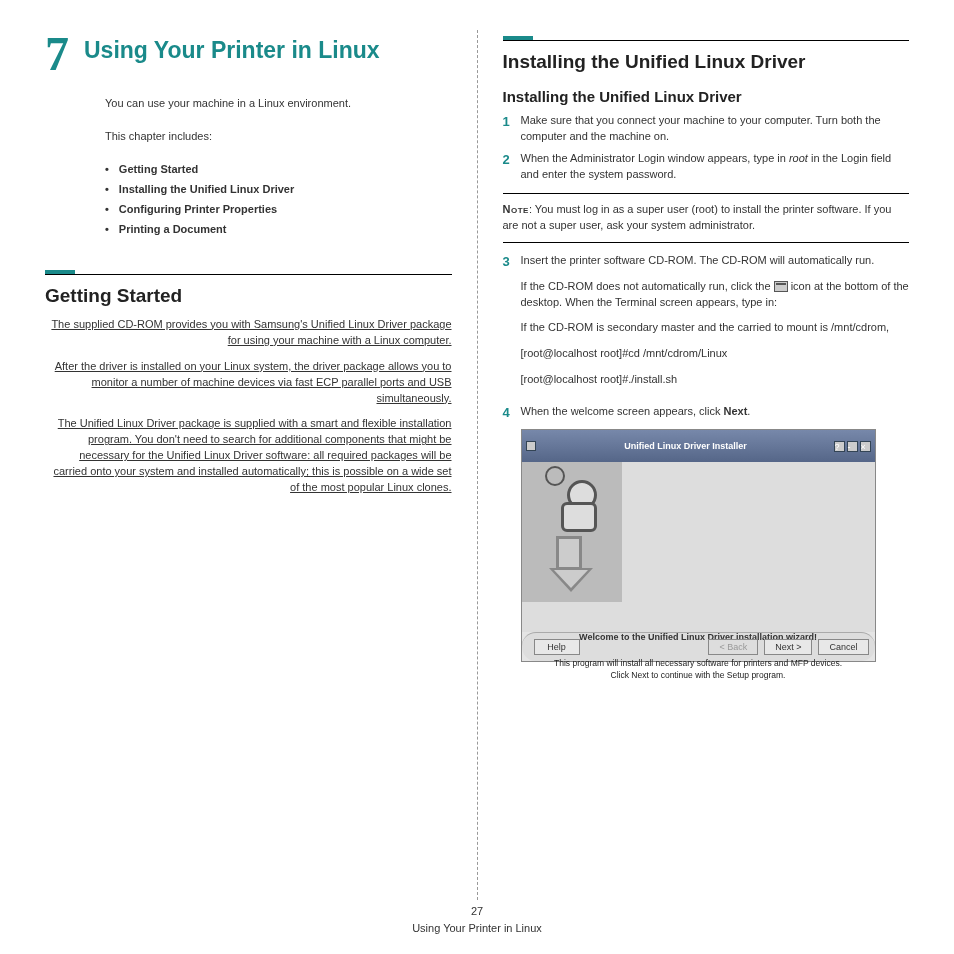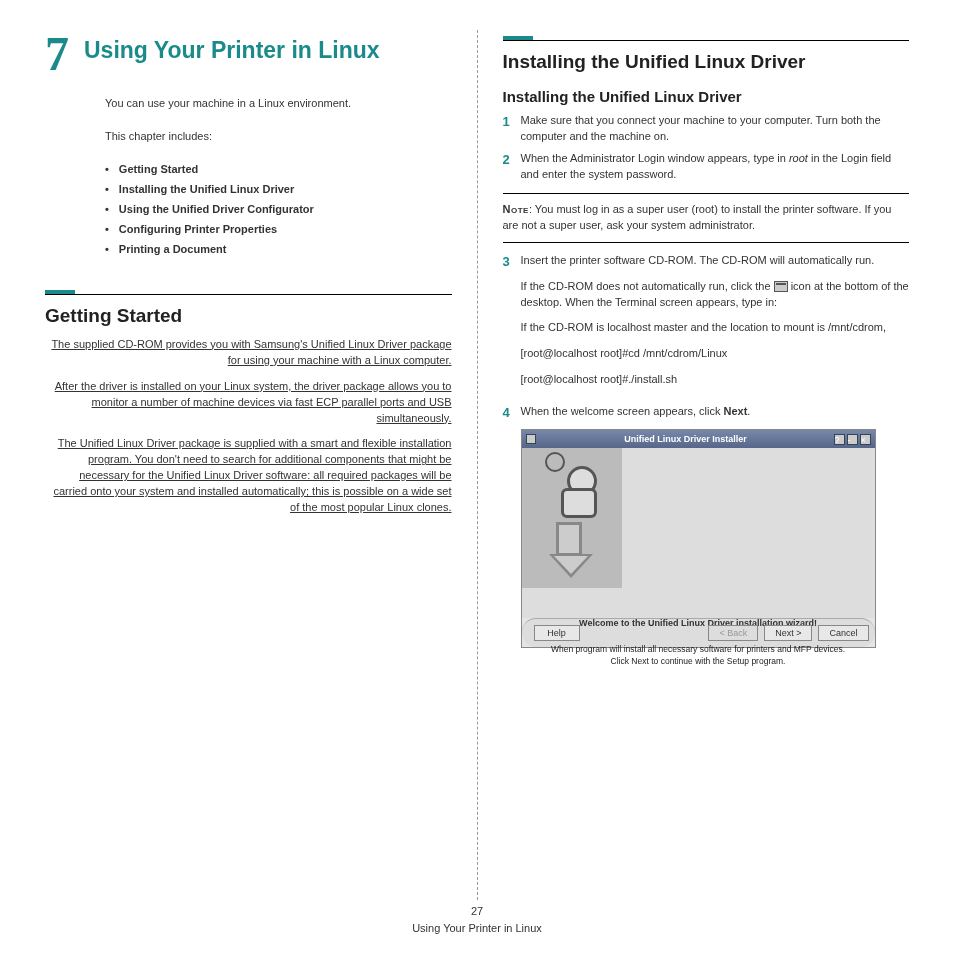--- a/index.html
+++ b/index.html
@@ -87,21 +87,21 @@
   .terminal-icon::after {
     content: ""; position: absolute; top:1px; left:1px; right:1px; height:2px; background:#555;
   }
   
   .screenshot {
     border: 1px solid #888; margin-left: 18px; margin-top: 6px;
     width: 355px; background: #e5e5e5;
   }
   .ss-titlebar {
     display:flex; align-items:center; background:linear-gradient(#78a,#568);
-    color:#fff; font-size:9px; height:18px; padding:0 4px;
+    color:#fff; font-size:9px; height:32px; padding:0 4px;
   }
   .ss-titlebar .ss-ticon { width:10px;height:10px;background:#ccc;border:1px solid #345;margin-right:4px; }
   .ss-titlebar .ss-ttitle { flex:1; text-align:center; font-weight:bold; color:#fff; }
   .ss-titlebar .ss-wbtn { width:11px;height:11px;background:#ccc;border:1px solid #345;margin-left:2px; }
   .ss-body { display:flex; background:#ddd; height:170px;flex-direction:column; }
   .ss-left {
     width:100px; background:#bbb; display:flex; align-items:center; justify-content:center;
     position: relative;
   }
   .ss-figure { position:relative; width:70px; height:140px; filter: grayscale(1); }
@@ -142,21 +142,20 @@
   <div class="column left-col">
     <div class="chapter-header">
       <div class="chapter-num">7</div>
       <div class="chapter-title">Using Your Printer in Linux</div>
     </div>
     <p class="intro-text">You can use your machine in a Linux environment.</p>
     <p class="intro-text">This chapter includes:</p>
     <ul class="bullet-list">
       <li><span>Getting Started</span></li>
       <li><span>Installing the Unified Linux Driver</span></li>
-      <li><span>Using the Unified Driver Configurator</span></li>
       <li><span>Configuring Printer Properties</span></li>
       <li><span>Printing a Document</span></li>
     </ul>
 
     <div class="section-rule">
         <div class="tick"></div>
       </div>
     <h2 class="section-title">Getting Started</h2>
     <p class="body-text">The supplied CD-ROM provides you with Samsung's Unified Linux Driver package for using your machine with a Linux computer.</p>
     <p class="body-text">After the driver is installed on your Linux system, the driver package allows you to monitor a number of machine devices via fast ECP parallel ports and USB simultaneously.</p>
@@ -190,21 +189,21 @@
     </div>
 
     <ol class="steps">
       <li>
         <span class="step-num">3</span>
         <span class="step-body">
           <span>Insert the printer software CD-ROM. The CD-ROM will automatically run.</span>
           <div class="indent-block" style="margin-left:0; margin-top:10px;">
             <span>If the CD-ROM does not automatically run, click the </span><span class="terminal-icon"></span><span> icon at the bottom of the desktop. When the Terminal screen appears, type in:</span>
           </div>
-          <div class="indent-block" style="margin-left:0;">If the CD-ROM is localhost master and the location to mount is /mnt/cdrom,</div>
+          <div class="indent-block" style="margin-left:0;">If the CD-ROM is secondary master and the carried to mount is /mnt/cdrom,</div>
           <div class="indent-block" style="margin-left:0;">[root@localhost root]#cd /mnt/cdrom/Linux</div>
           <div class="indent-block" style="margin-left:0;">[root@localhost root]#./install.sh</div>
         </span>
       </li>
     </ol>
 
 
     <ol class="steps">
       <li>
         <span class="step-num">4</span>
@@ -229,21 +228,21 @@
             <div class="ss-person"></div>
             <div class="ss-body-shape"></div>
             <div class="ss-arrow">
                 <div class="ss-arrow-shaft"></div>
                 <div class="ss-arrow-head"></div>
               </div>
           </div>
         </div>
         <div class="ss-right">
           <div class="ss-welcome">Welcome to the Unified Linux Driver installation wizard!</div>
-          <div class="ss-desc">When program will install all necessary software for printers and MFP devices.</div>
+          <div class="ss-desc">This program will install all necessary software for printers and MFP devices.</div>
           <div class="ss-desc">Click Next to continue with the Setup program.</div>
         </div>
       </div>
       <div class="ss-footer">
         <div class="ss-btn">Help</div>
         <div class="spacer"></div>
         <div class="ss-btn disabled">&lt; Back</div>
         <div class="ss-btn">Next &gt;</div>
         <div class="ss-btn">Cancel</div>
       </div>

